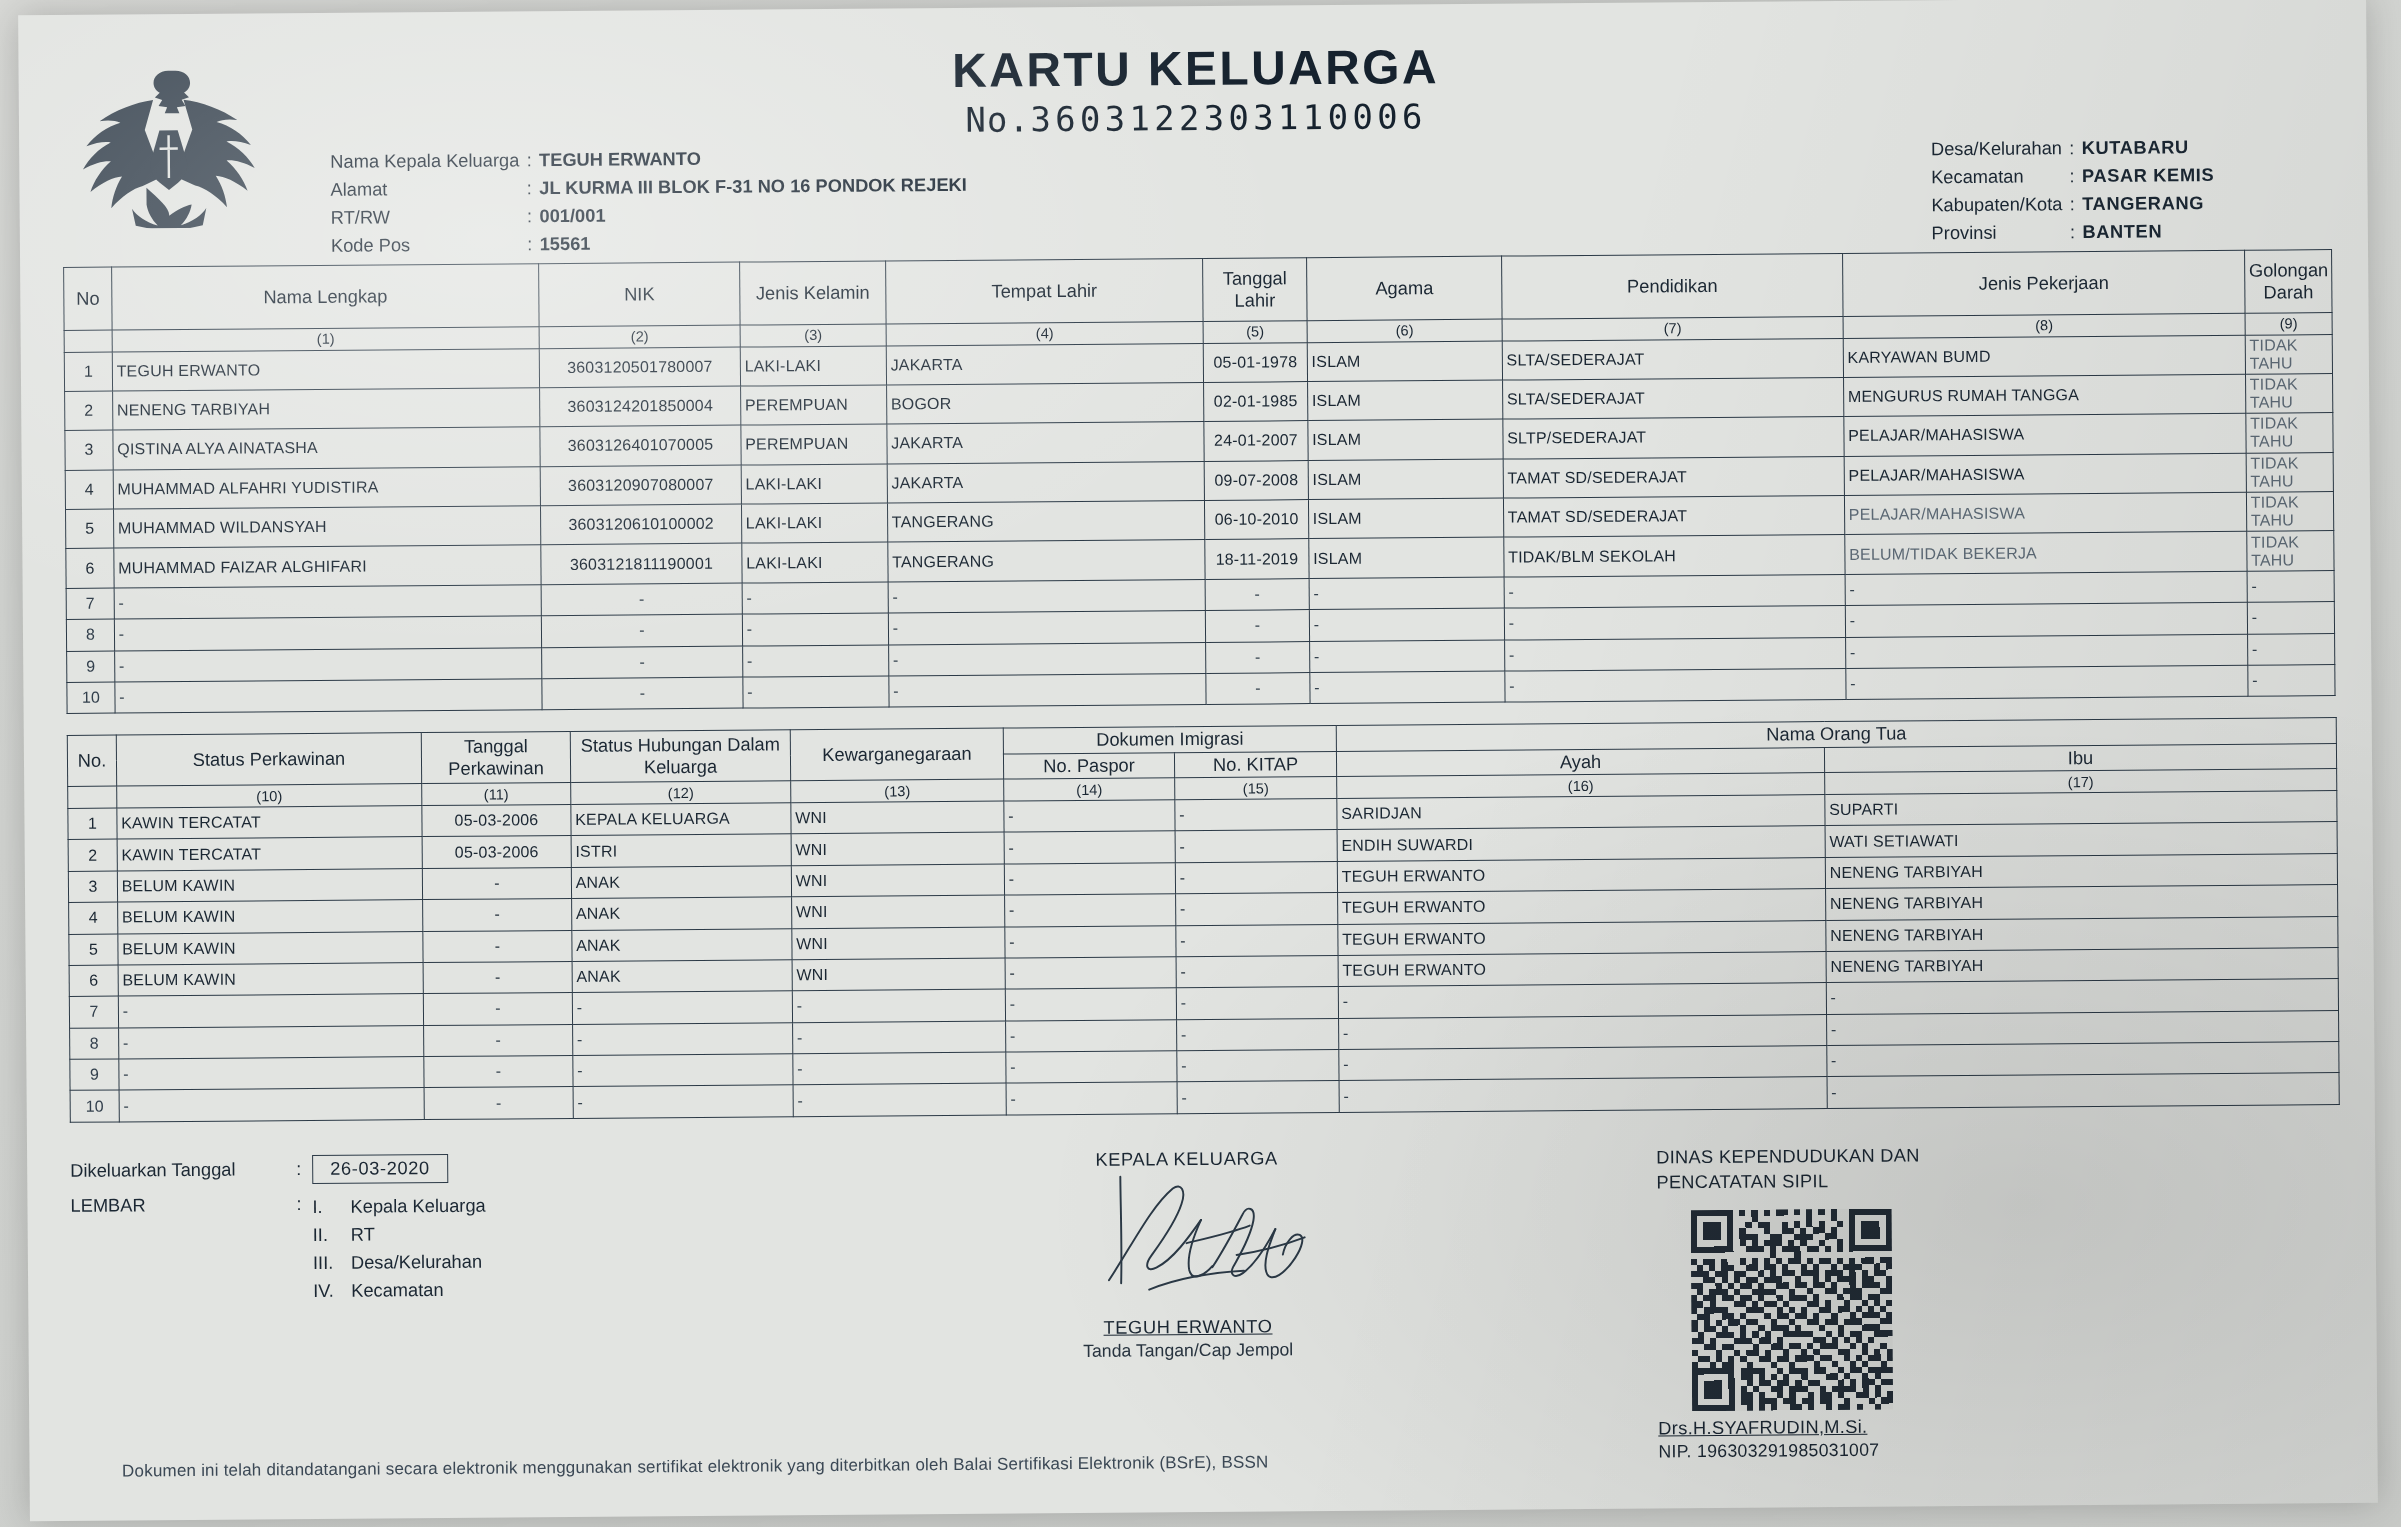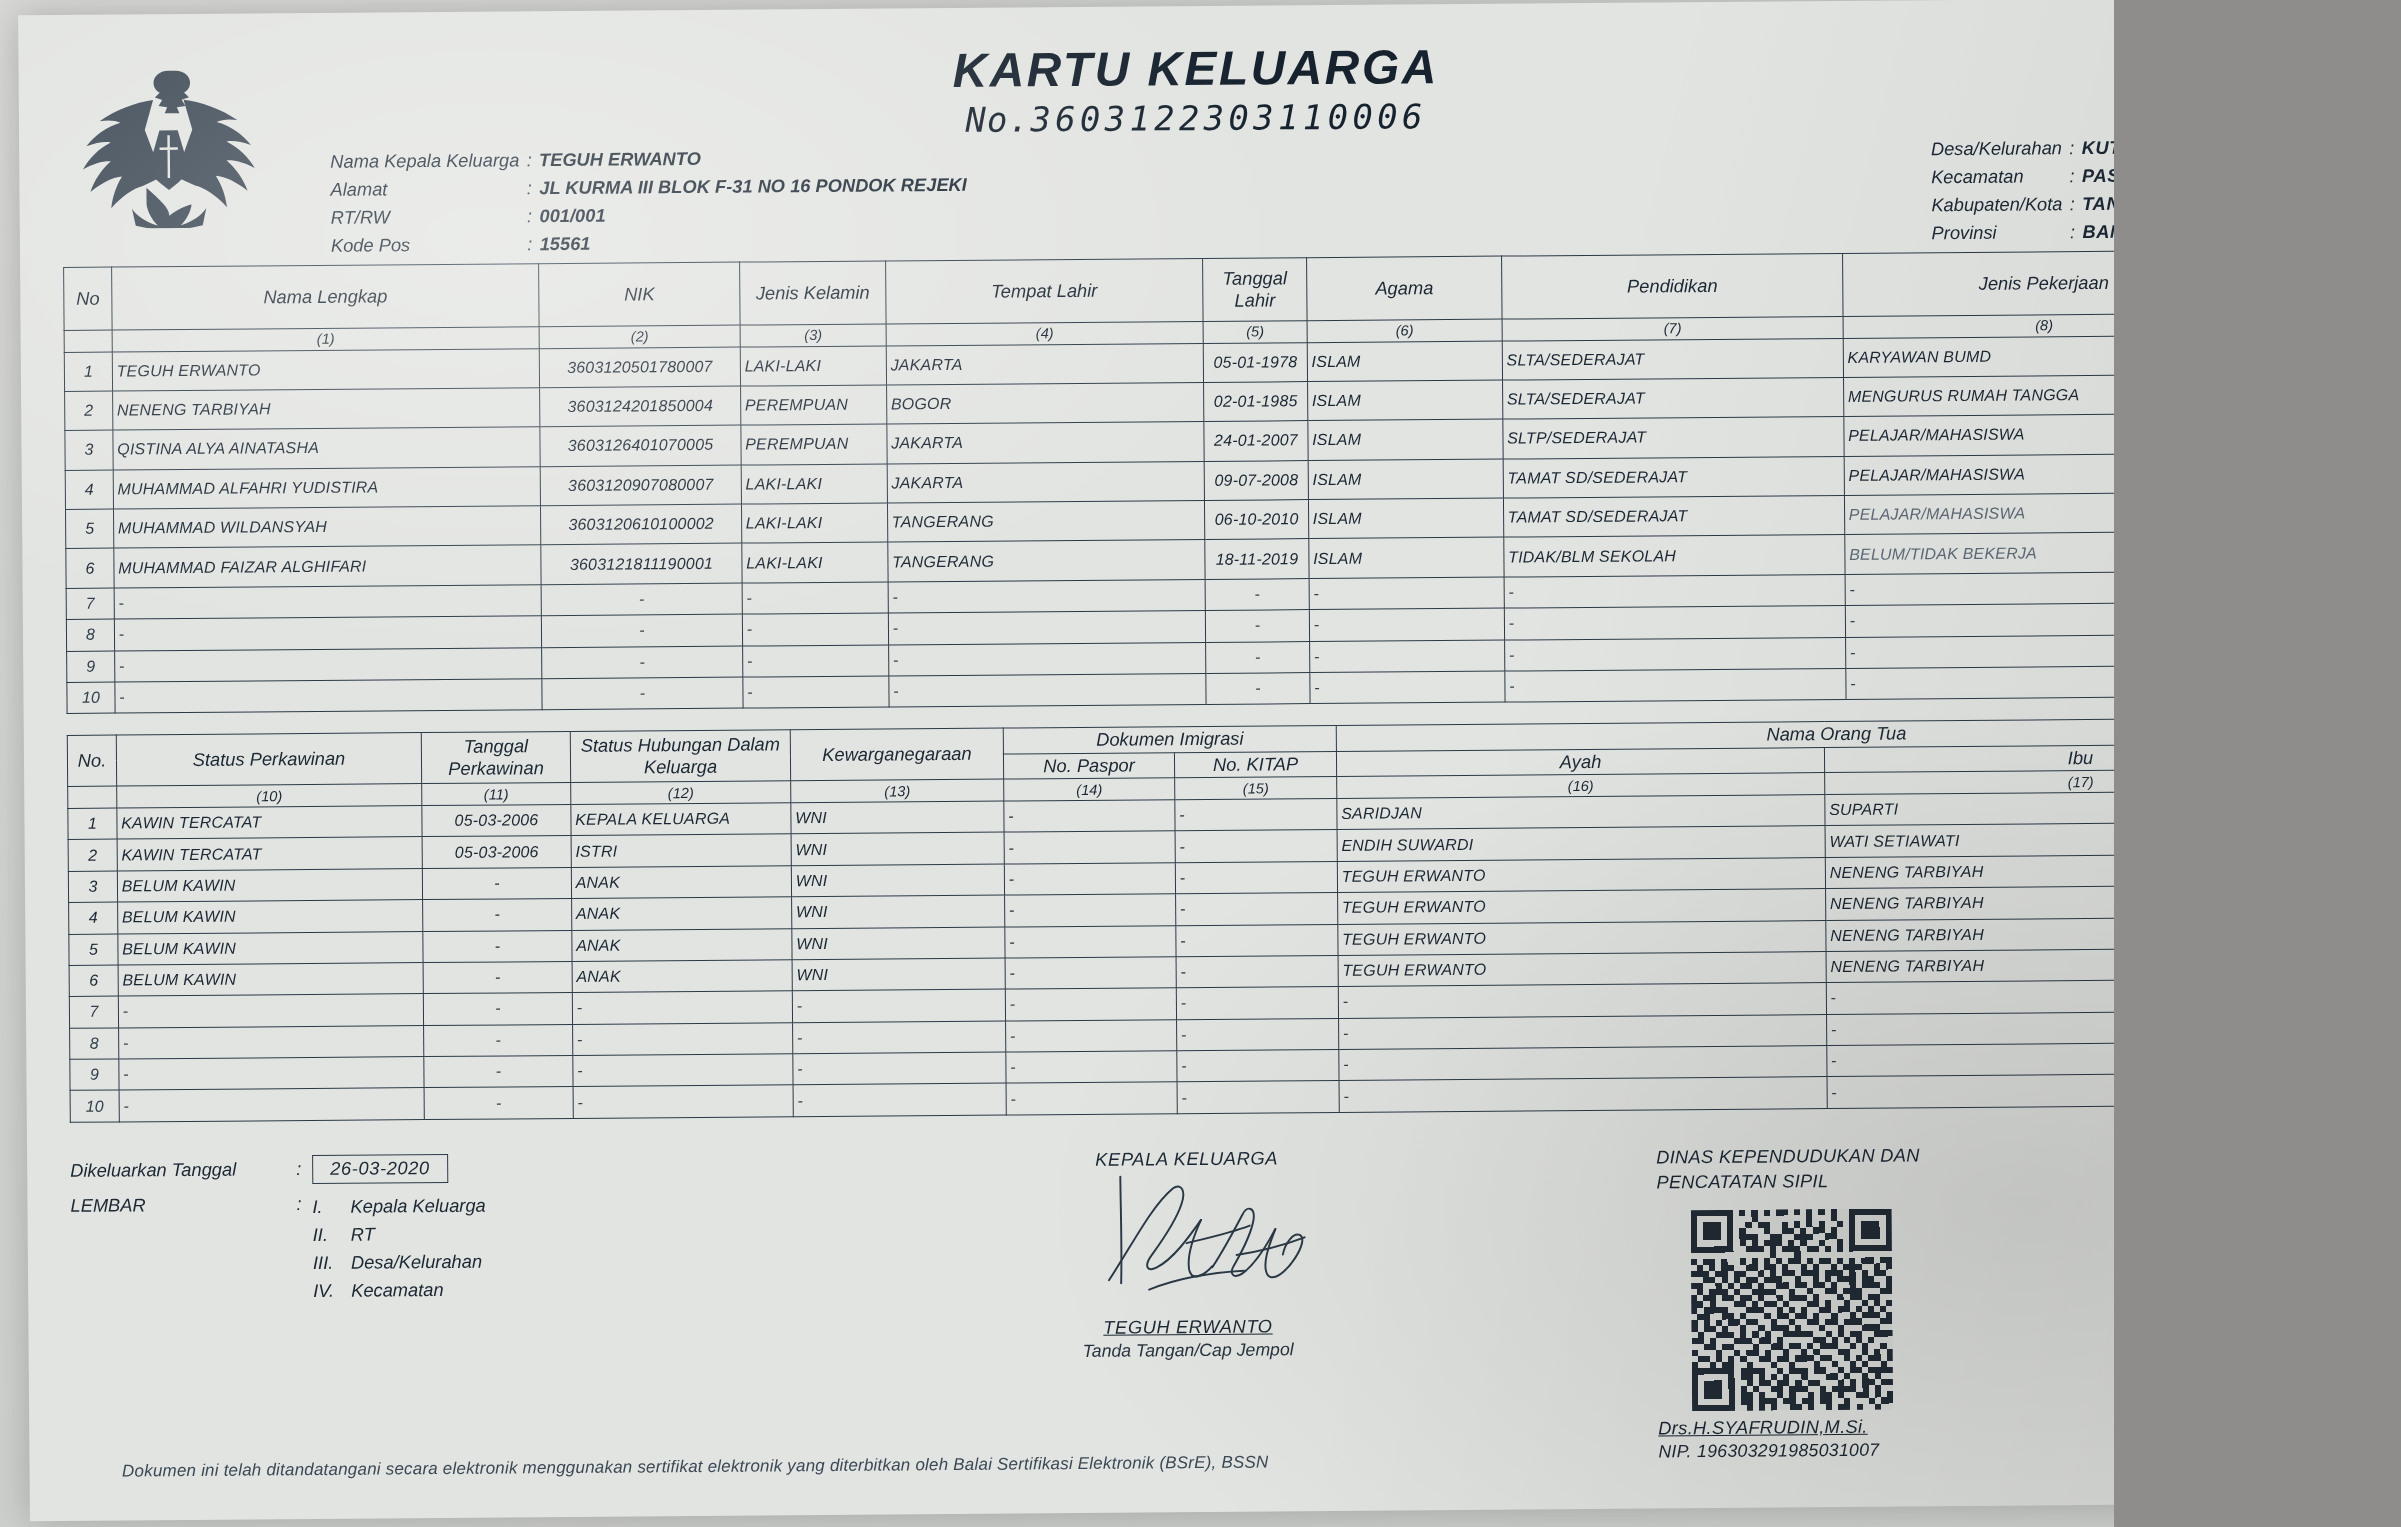--- a/index.html
+++ b/index.html
@@ -8,25 +8,24 @@
     background: #8e8d8b;
   }
   body {
     width: 2401px;
     height: 1528px;
     overflow: hidden;
     font-family: "Liberation Sans", sans-serif;
   }
   .page {
     position: relative;
-    width: 2114px;
+    width: 2401px;
     height: 1528px;
     background: linear-gradient(160deg, #d8d9d6 0%, #d2d4d1 25%, #cfd1ce 55%, #c7c9c6 100%);
     overflow: hidden;
-    font-style: italic;
   }
   
   .sheet {
     position: absolute;
     left: 24.4px;
     top: 6.1px;
     width: 2348px;
     height: 1506px;
     background: #e2e4e1;
     transform: rotate(-0.45deg);

